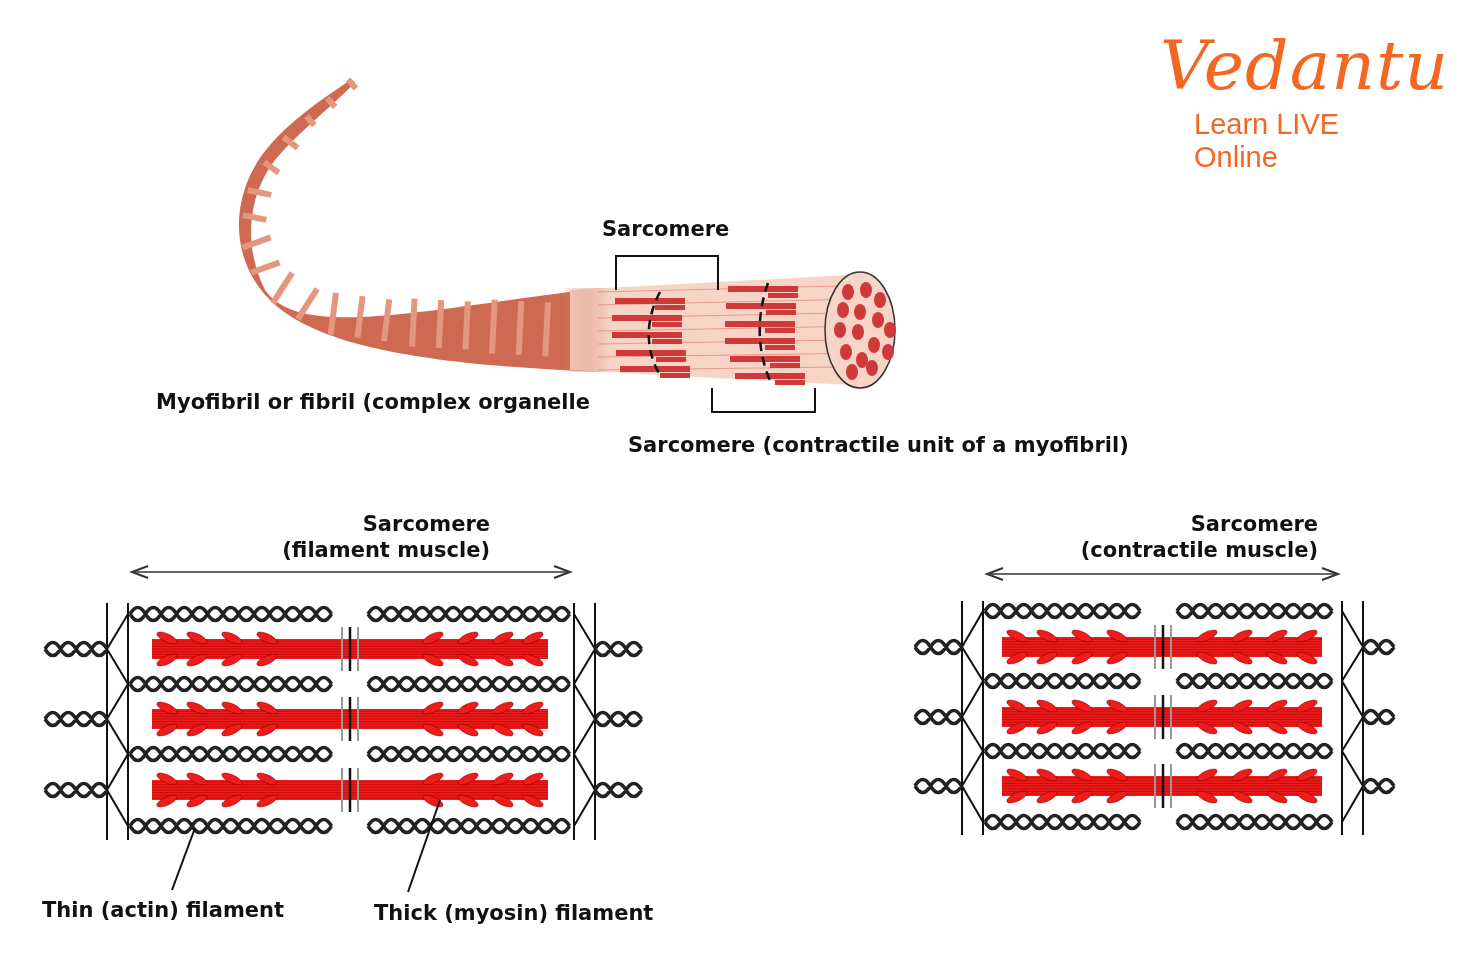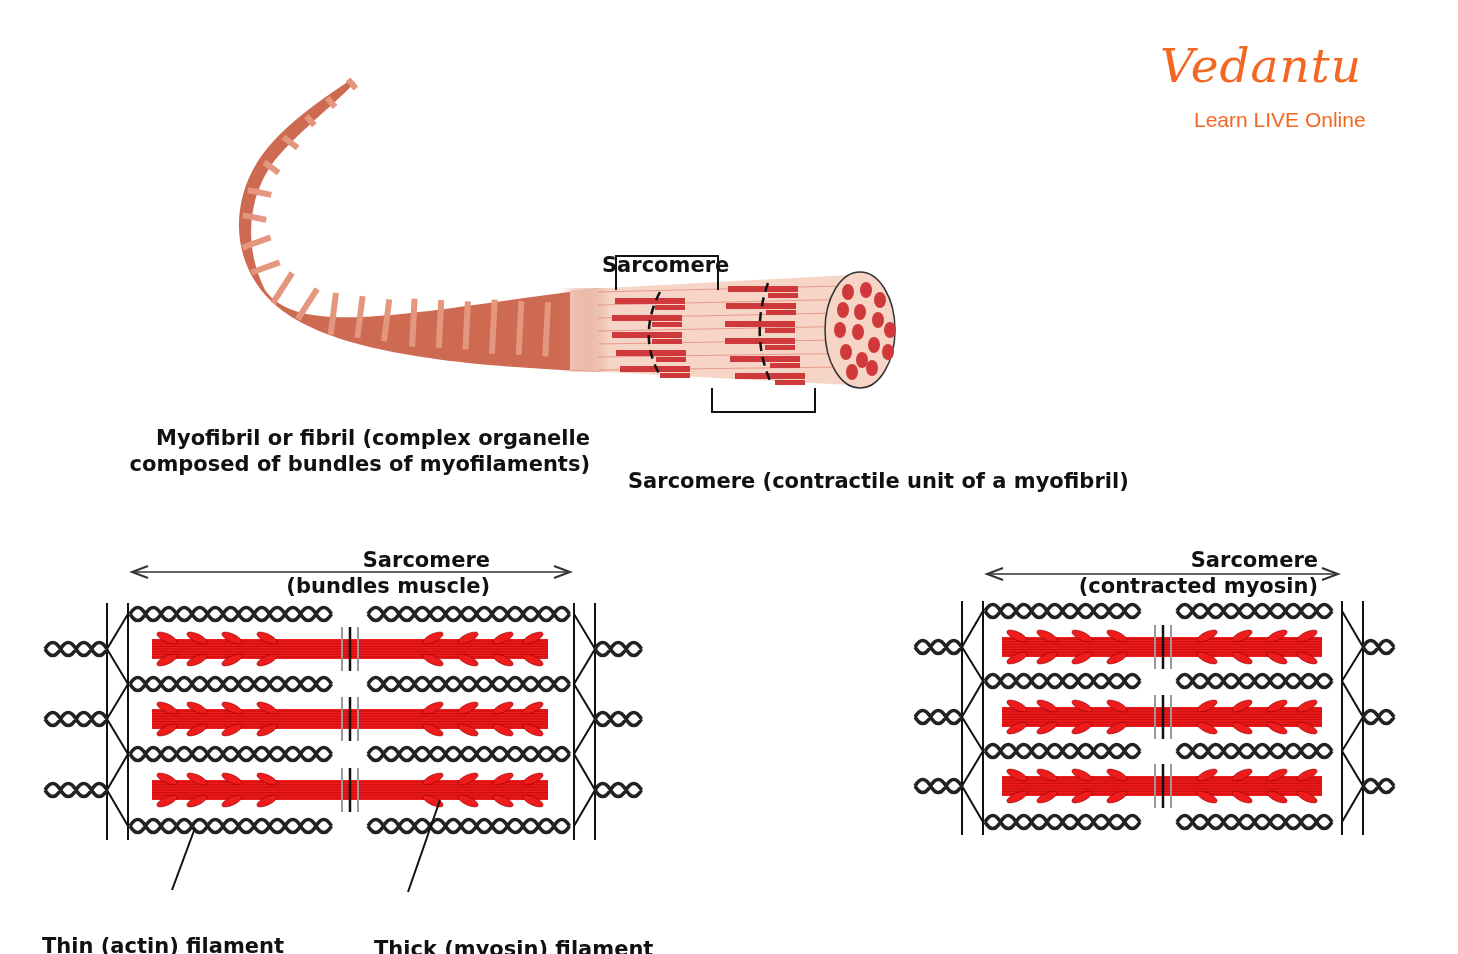--- a/index.html
+++ b/index.html
@@ -1,24 +1,24 @@
 <!DOCTYPE html>
 <html><head>
 <meta charset="utf-8">
 <style>
   html, body { margin: 0; padding: 0; background: #ffffff; }
   body { width: 1458px; height: 954px; position: relative; overflow: hidden;
          font-family: "DejaVu Sans", sans-serif; color: #111; }
-  .lbl { position: absolute; font-weight: bold; font-size: 21px; line-height: 26px; white-space: nowrap; margin-top: 36px; }
+  .lbl { position: absolute; font-weight: bold; font-size: 21px; line-height: 26px; white-space: nowrap; }
   .center { text-align: right; }
   #logo { position: absolute; left: 1160px; top: 26px; width: 270px; height: 120px; }
   #logo .brand { position: absolute; left: 0; top: 0; font-family: "DejaVu Serif", serif; font-style: italic;
-                 font-size: 47px; line-height: 80px; color: var(--brand); letter-spacing: 1px; }
+                 font-size: 68px; line-height: 80px; color: var(--brand); letter-spacing: 1px; }
   #logo .tag { position: absolute; left: 34px; top: 82px; font-family: "Liberation Sans", sans-serif;
-               font-size: 21px; color: var(--brand); }
+               font-size: 29px; color: var(--brand); }
   svg { position: absolute; left: 0; top: 0; }
 </style>
 </head>
 <body>
 
 <div id="logo" style="--brand: #F26722;">
   <div class="brand">Vedantu</div>
   <div class="tag">Learn LIVE Online</div>
 </div>
 
@@ -395,29 +395,28 @@
     </g>
 
   <line x1="195" y1="828" x2="172" y2="890" stroke="#111" stroke-width="2"></line>
   <line x1="440" y1="800" x2="408" y2="892" stroke="#111" stroke-width="2"></line>
 </svg>
 
 <div class="lbl" style="left:602px;top:216px;">Sarcomere</div>
 
 <div class="lbl center" style="left:60px;top:389px;width:530px;">
   <div>Myofibril or fibril (complex organelle</div>
-  <div>composed of bundles of myofilaments)</div>
 </div>
 
 <div class="lbl" style="left:628px;top:432px;text-align:center;">Sarcomere (contractile unit of a myofibril)</div>
 
 <div class="lbl center" style="left:190px;top:511px;width:300px;">
   <div>Sarcomere</div>
-  <div>(bundles muscle)</div>
+  <div>(filament muscle)</div>
 </div>
 
 <div class="lbl center" style="left:1018px;top:511px;width:300px;">
   <div>Sarcomere</div>
-  <div>(contracted myosin)</div>
+  <div>(contractile muscle)</div>
 </div>
 
 <div class="lbl" style="left:42px;top:897px;">Thin (actin) filament</div>
 <div class="lbl" style="left:374px;top:900px;">Thick (myosin) filament</div>
 
 </body></html>

